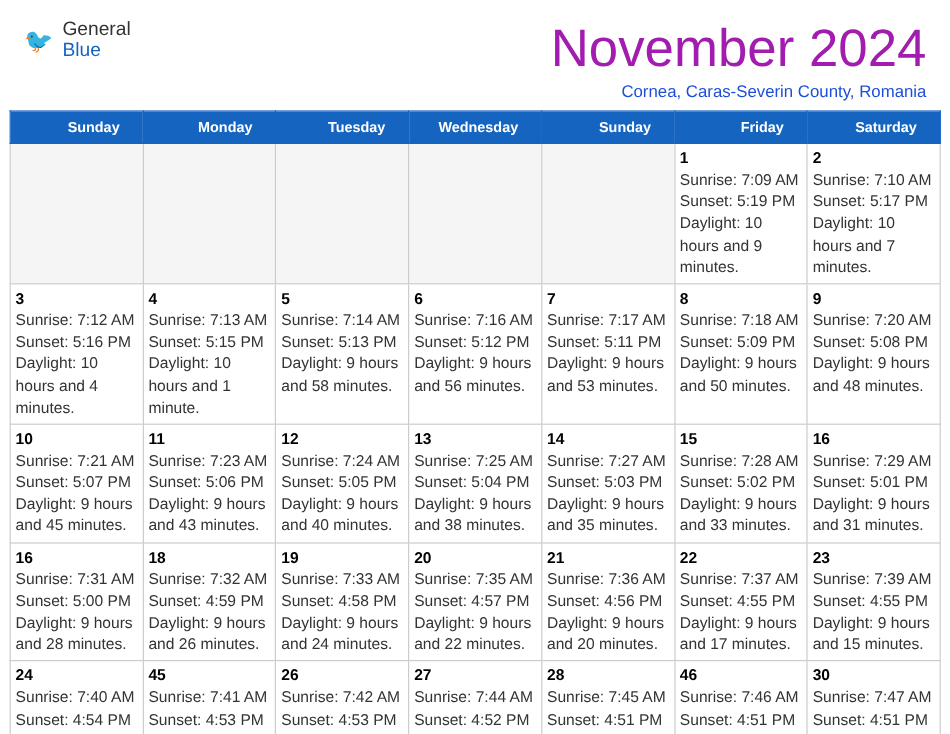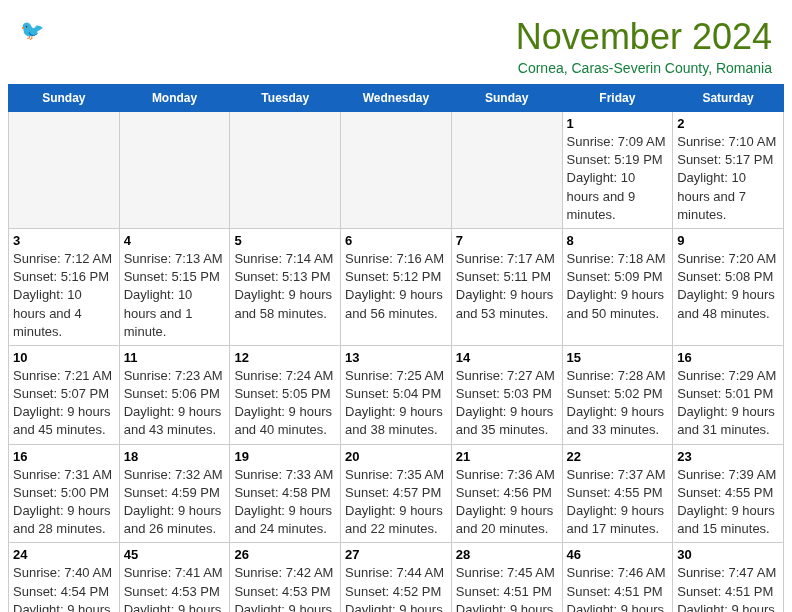--- a/index.html
+++ b/index.html
@@ -6,32 +6,32 @@
     body { font-family: Arial, sans-serif; background: #fff; width: 792px; min-height: 612px; }
     
     .header { padding: 16px 20px 8px 20px; display: flex; align-items: flex-start; justify-content: space-between; }
     
     .logo { display: flex; align-items: center; gap: 4px; }
     .logo-general { color: #333; }
     .logo-blue { color: #1565c0; }
     .logo-bird { width: 28px; height: 28px; }
     
     .title-block { text-align: right; }
-    .month-title { font-size: 36px; font-weight: normal; color: #4d7c0f; }
-    .location { font-size: 14px; color: #15803d; margin-top: 2px; }
+    .month-title { font-size: 44px; font-weight: normal; color: #a21caf; }
+    .location { font-size: 14px; color: #1d4ed8; margin-top: 2px; }
     
     .calendar { width: 100%; border-collapse: collapse; margin: 0 0 0 0; }
     
     .calendar th {
       background: #1565c0;
       color: #fff;
       font-size: 12px;
       font-weight: bold;
       padding: 6px 19px;
-      text-align: center;
+      text-align: right;
       border: 1px solid #1565c0;
     }
     
     .calendar td {
       vertical-align: top;
       border: 1px solid #ccc;
       padding: 4px 4px;
       font-size: 10px;
       color: #333;
       width: calc(100%/7);
@@ -59,20 +59,24 @@
     .wrapper { padding: 0 8px 8px 8px; }
   </style>
 </head>
 <body>
 
 <div class="header">
   <div class="logo">
     <svg class="logo-bird" viewBox="0 0 40 40">
       <text y="30" font-size="28">🐦</text>
     </svg>
+    <div>
+      <span class="logo-general">General</span><br>
+      <span class="logo-blue">Blue</span>
+    </div>
   </div>
   <div class="title-block">
     <div class="month-title">November 2024</div>
     <div class="location">Cornea, Caras-Severin County, Romania</div>
   </div>
 </div>
 
 <div class="wrapper">
   <table class="calendar">
     <thead>

